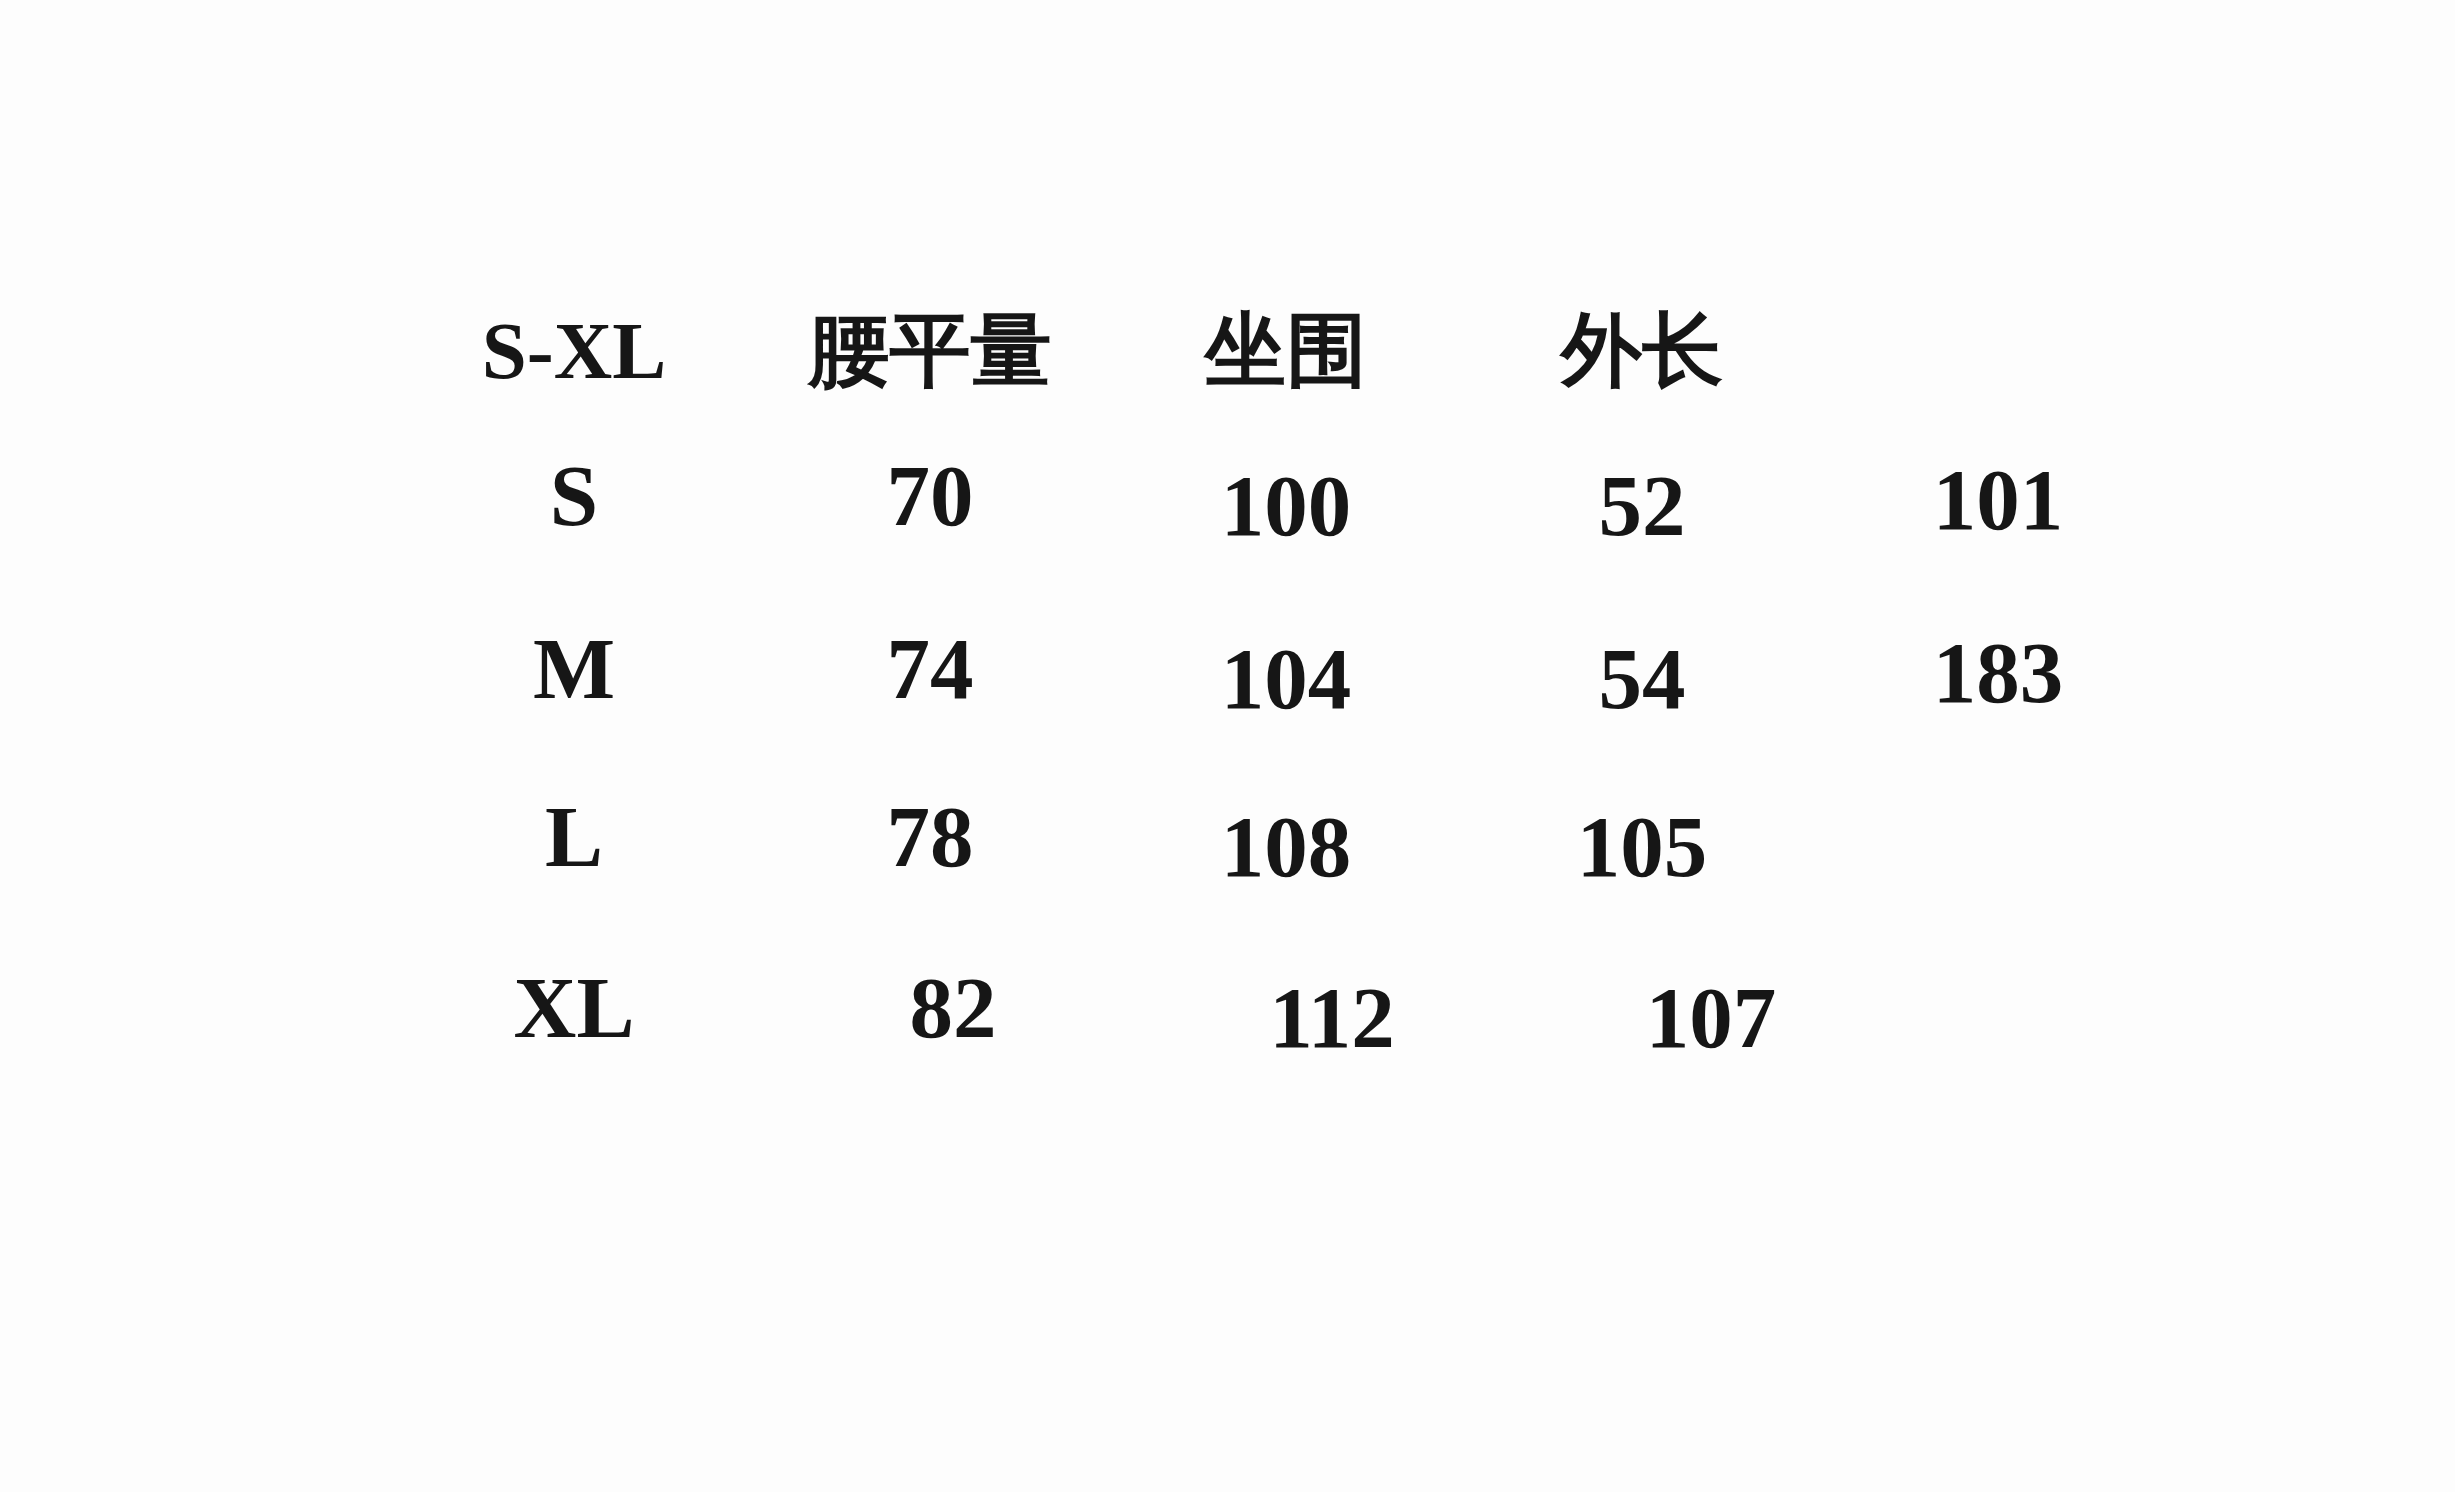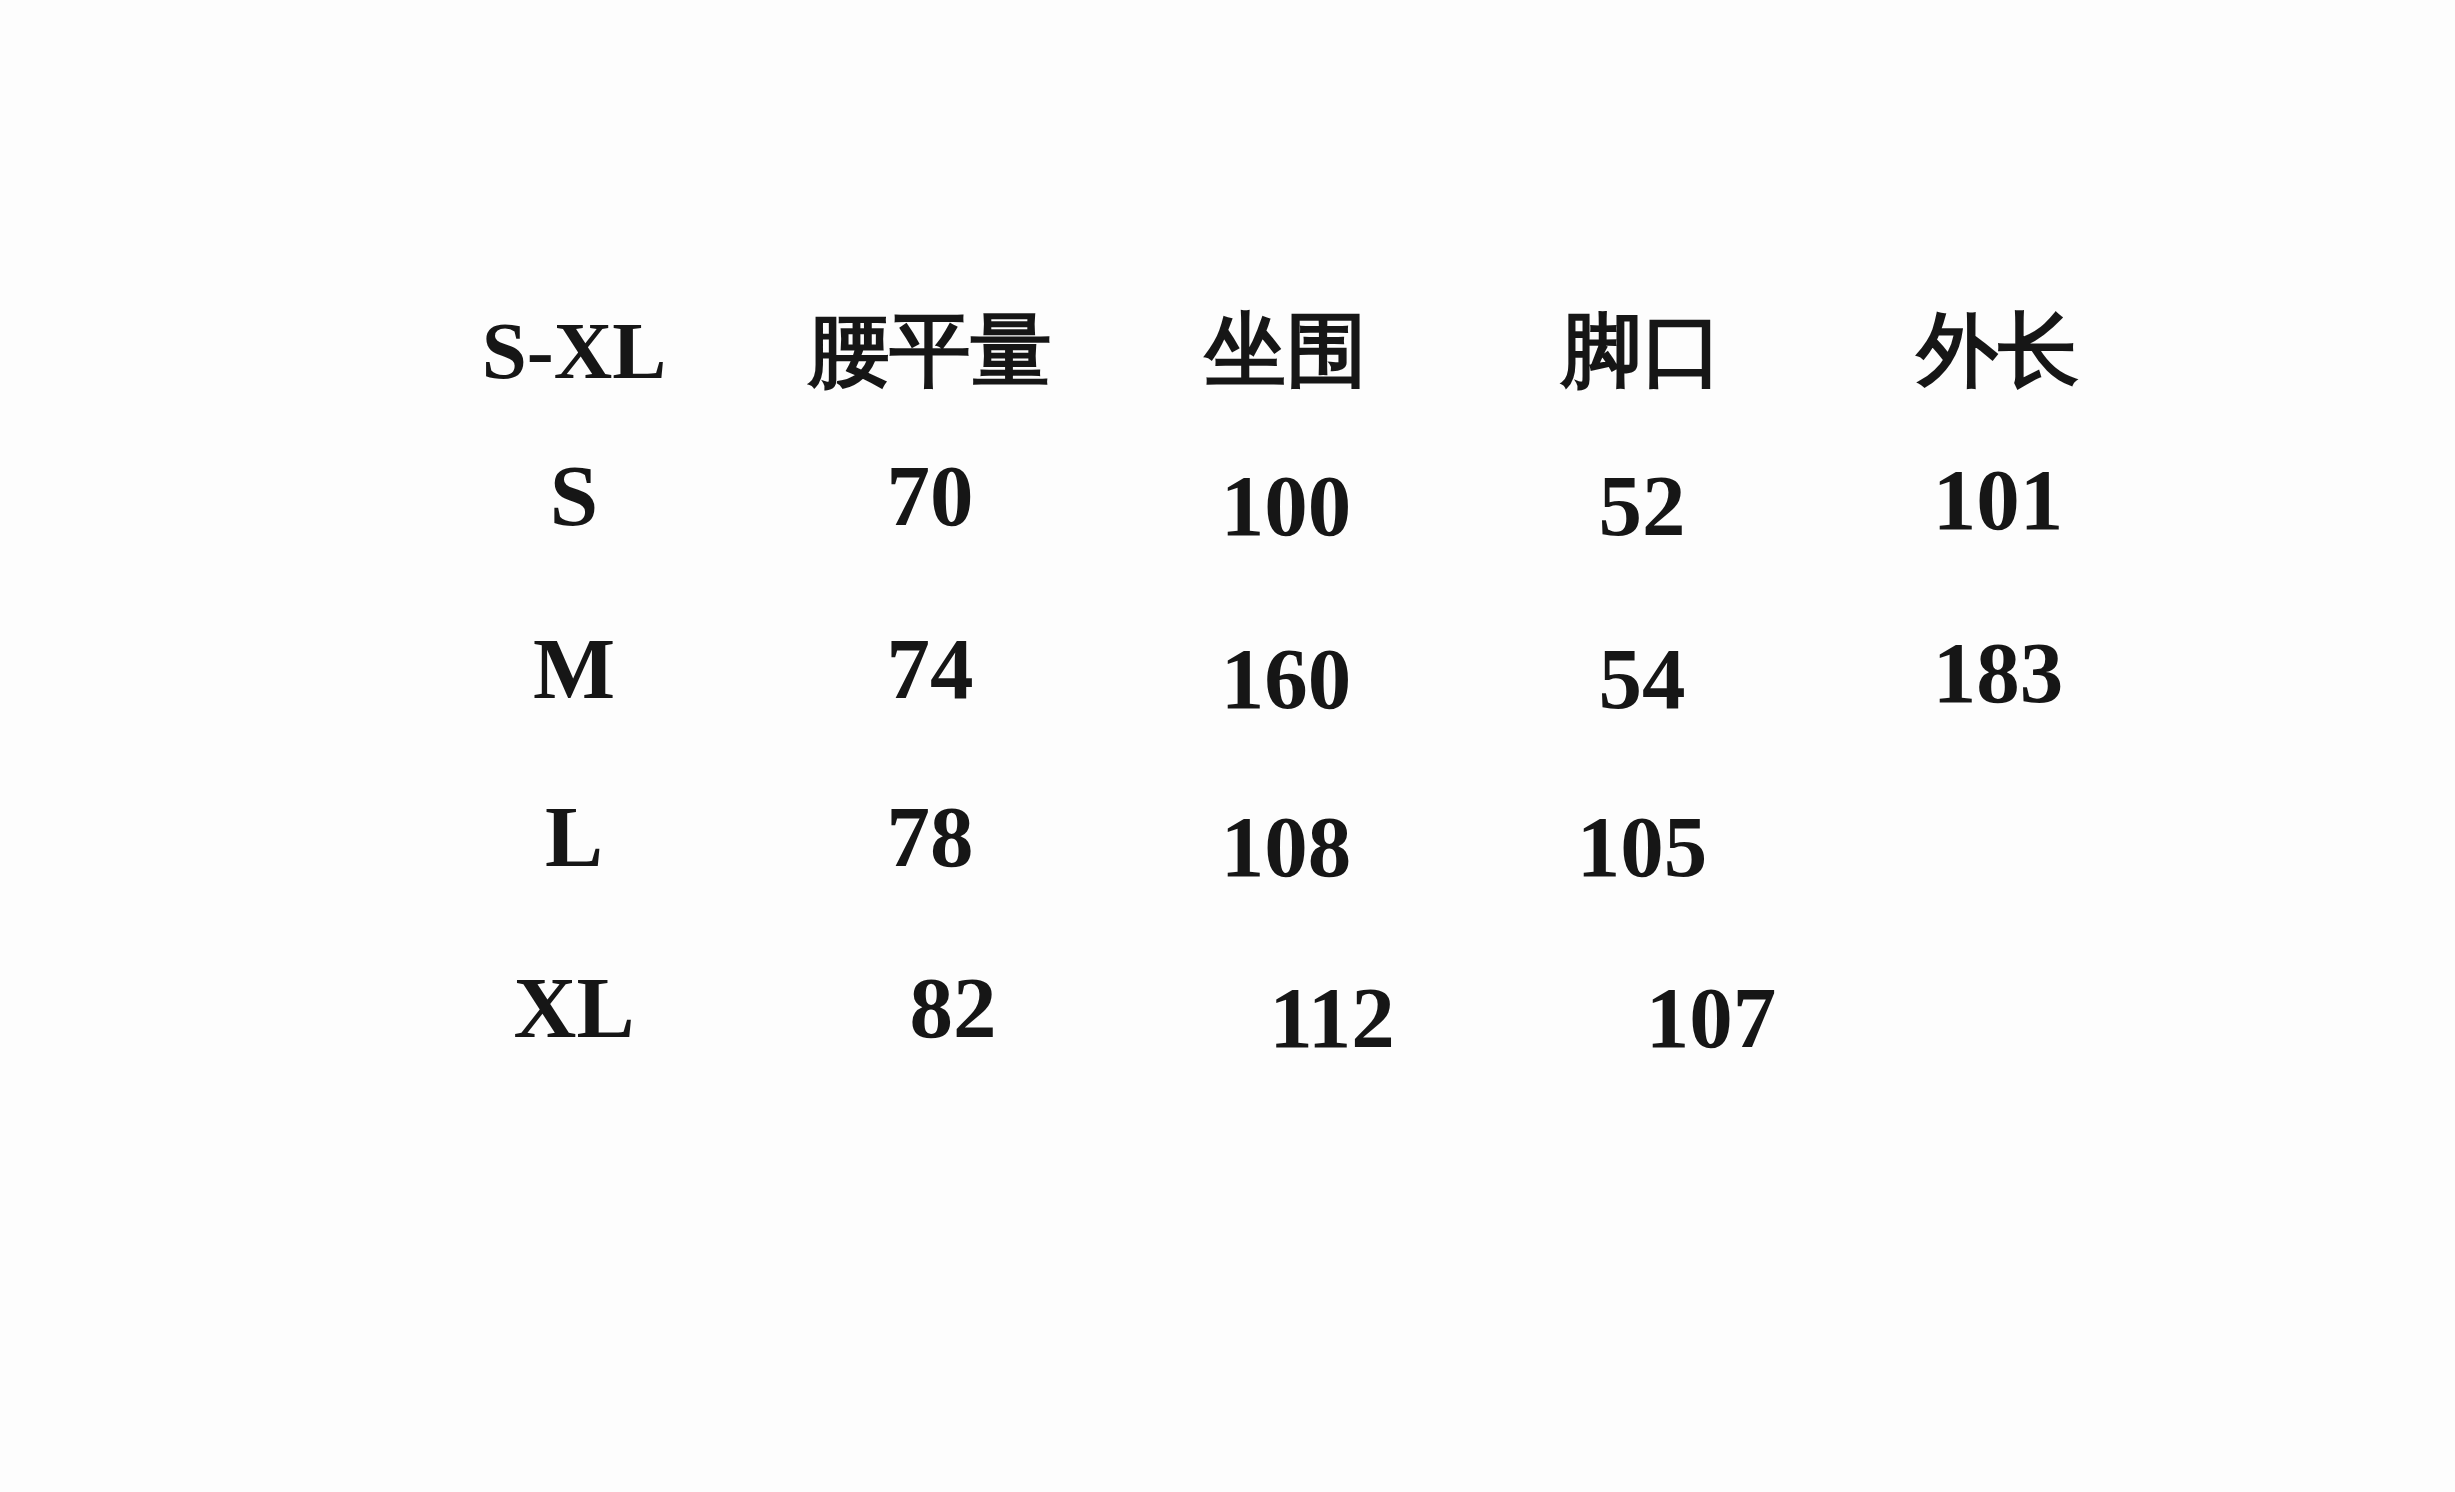--- a/index.html
+++ b/index.html
@@ -58,36 +58,35 @@
 </head>
 <body>
 
 <div class="canvas">
   <div class="size-table">
 
     <div class="trow header-row">
       <div class="cell">S-XL</div>
       <div class="cell">腰平量</div>
       <div class="cell">坐围</div>
-      <div class="cell">脚口</div>
       <div class="cell">外长</div>
     </div>
 
     <div class="trow data-row row-0">
       <div class="cell">S</div>
       <div class="cell">70</div>
       <div class="cell">100</div>
       <div class="cell">52</div>
       <div class="cell">101</div>
     </div>
 
     <div class="trow data-row row-1">
       <div class="cell">M</div>
       <div class="cell">74</div>
-      <div class="cell">160</div>
+      <div class="cell">104</div>
       <div class="cell">54</div>
       <div class="cell">183</div>
     </div>
 
     <div class="trow data-row row-2">
       <div class="cell">L</div>
       <div class="cell">78</div>
       <div class="cell">108</div>
       <div class="cell">105</div>
     </div>

